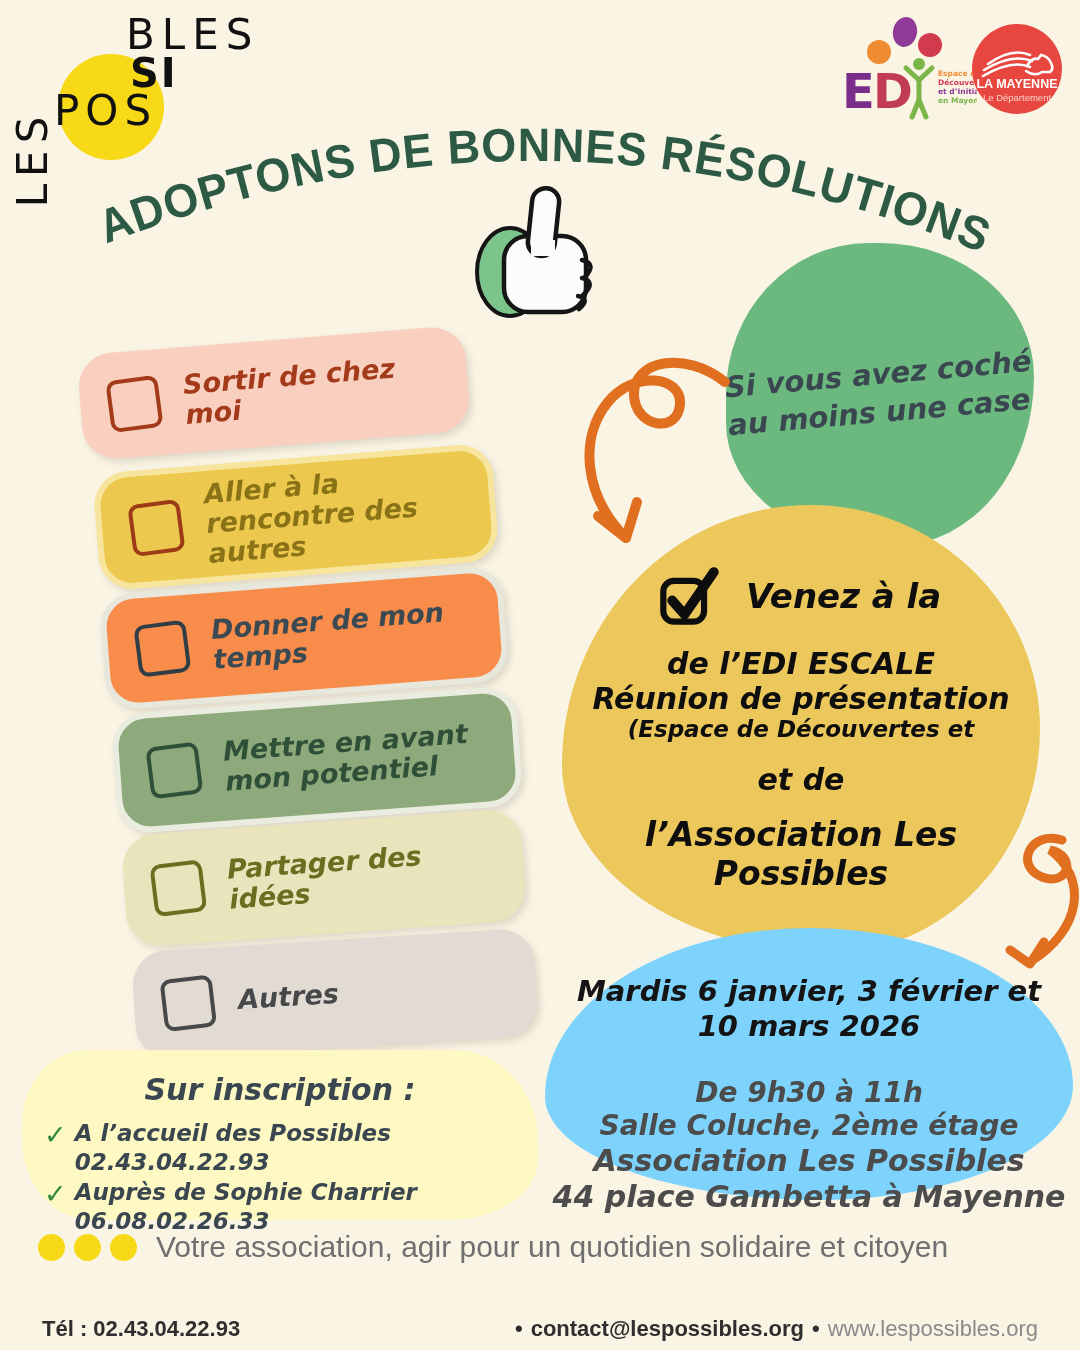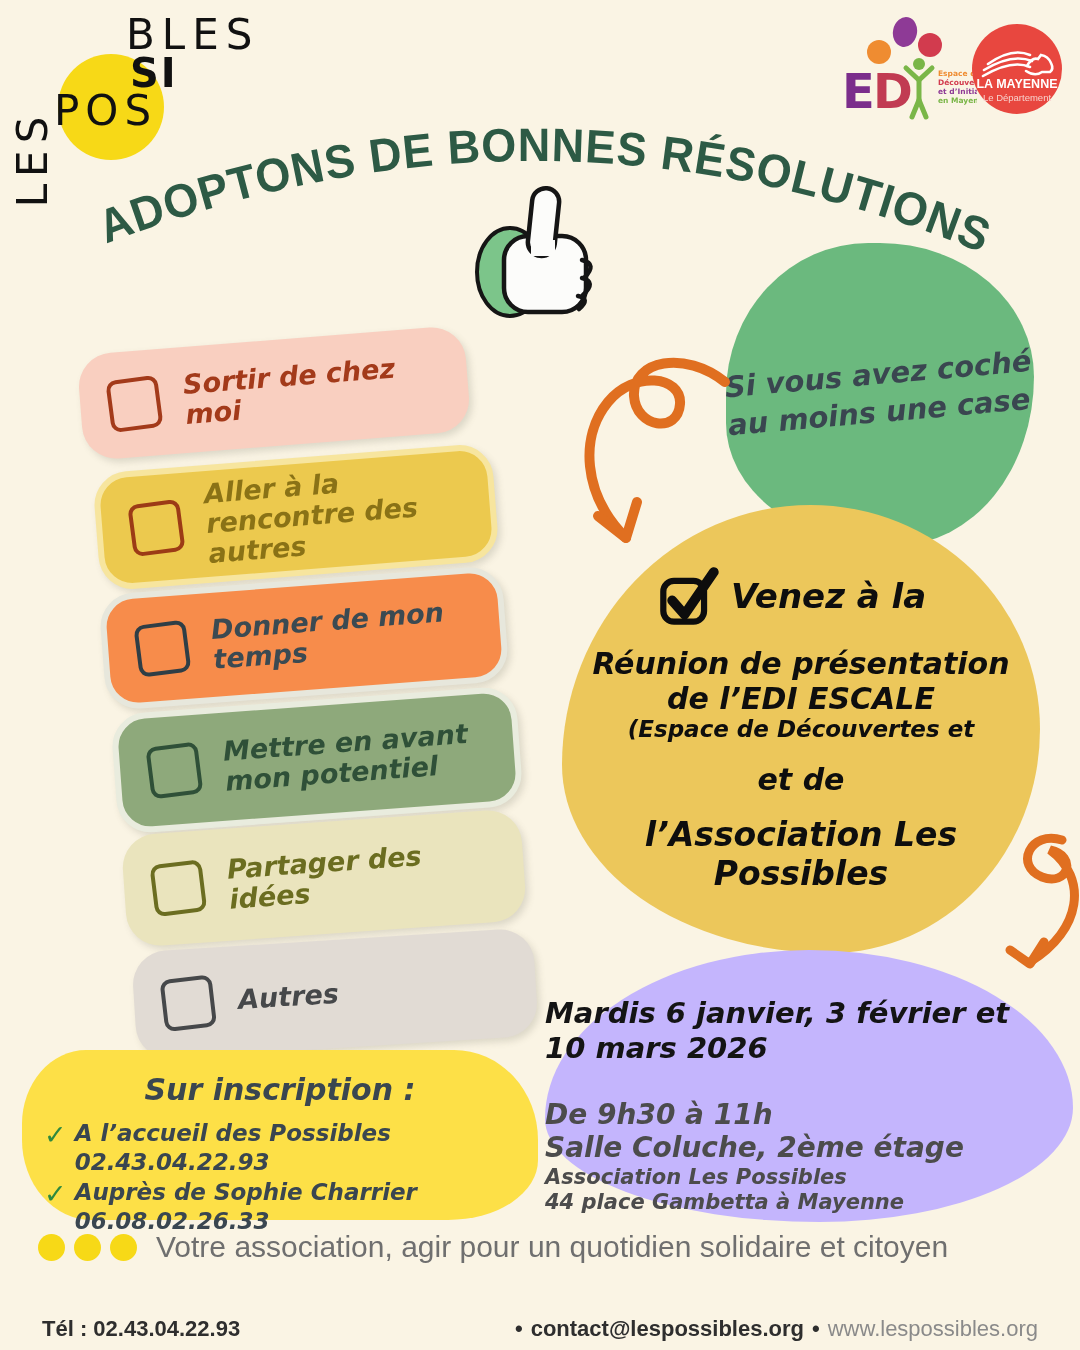--- a/index.html
+++ b/index.html
@@ -40,35 +40,35 @@
   
   .bubble-green{position:absolute;left:726px;top:243px;width:308px;height:302px;background:#6BB97E;
     border-radius:48% 52% 46% 54% / 52% 46% 58% 42%;display:flex;align-items:center;justify-content:center;}
   .bubble-green .txt{transform:rotate(-5deg);font-size:29px;font-weight:bold;font-style:italic;color:#3A4650;line-height:1.3;}
   
   .arrow1{position:absolute;left:560px;top:352px;}
   .arrow2{position:absolute;left:1000px;top:830px;}
   
   .blob-yellow{position:absolute;left:562px;top:505px;width:478px;height:448px;background:#ECC75B;
     border-radius:52% 48% 44% 56% / 58% 50% 50% 42%;color:#0E0E0E;}
-  .venez-row{position:absolute;left:96px;top:60px;display:flex;align-items:center;gap:11px;}
+  .venez-row{position:absolute;left:96px;top:60px;display:flex;align-items:center;gap:26px;}
   .venez-row .vlabel{font-size:34px;font-weight:bold;font-style:italic;}
   .invite-body{position:absolute;left:0;top:142px;width:100%;text-align:center;font-weight:bold;font-style:italic;}
   .invite-body .l{font-size:30px;line-height:1.15;}
   .invite-body .p{font-size:23px;line-height:1.2;}
   .invite-body .etde{font-size:30px;margin-top:18px;}
   .invite-body .org{font-size:33px;margin-top:18px;}
   
-  .blob-orange{position:absolute;left:545px;top:950px;width:528px;height:272px;background:#c4b5fd;
-    border-radius:50% 50% 48% 52% / 62% 58% 42% 38%;text-align:left;font-weight:bold;font-style:italic;}
+  .blob-orange{position:absolute;left:545px;top:928px;width:528px;height:272px;background:#7dd3fc;
+    border-radius:50% 50% 48% 52% / 62% 58% 42% 38%;text-align:center;font-weight:bold;font-style:italic;}
   .blob-orange .dates{margin-top:46px;font-size:29px;color:#141414;line-height:1.2;}
   .blob-orange .details{margin-top:32px;font-size:28px;color:#4C4C4C;line-height:1.2;}
-  .blob-orange .details .sm{font-size:21px;}
-  
-  .blob-reg{position:absolute;left:22px;top:1050px;width:516px;height:170px;background:#fde047;
+  .blob-orange .details .sm{font-size:30px;}
+  
+  .blob-reg{position:absolute;left:22px;top:1050px;width:516px;height:170px;background:#fef9c3;
     border-radius:64px 84px 90px 70px / 74px 90px 60px 80px;color:#3A4650;}
   .reg-title{text-align:center;margin-top:22px;font-size:30px;font-weight:bold;font-style:italic;}
   .reg-items{margin-top:12px;padding-left:22px;}
   .reg-item{display:flex;align-items:flex-start;gap:8px;font-size:23px;font-weight:bold;font-style:italic;line-height:1.28;}
   .tick{color:#2F8A3E;font-size:27px;font-weight:bold;font-style:normal;line-height:1;transform:translateY(2px);}
   
   .footer-tagline-row{position:absolute;left:38px;top:1230px;display:flex;align-items:center;text-align:right;}
   .dot{width:27px;height:27px;border-radius:50%;background:#F7D917;display:inline-block;margin-right:9px;}
   .tagline{margin-left:10px;font-size:30px;color:#6F6F6F;font-family:"Liberation Sans", sans-serif;}
   .footer-addr{position:absolute;left:42px;top:1278px;font-size:22px;color:#6F6F6F;letter-spacing:1px;font-family:"Liberation Sans", sans-serif;}
@@ -176,22 +176,22 @@
 
   <div class="blob-yellow">
     <div class="venez-row">
       <svg width="62" height="62" viewBox="0 0 70 66">
         <rect x="6" y="16" width="46" height="46" rx="12" fill="none" stroke="#0D0D0D" stroke-width="7"></rect>
         <path d="M16 38 L30 54 L63 6" fill="none" stroke="#0D0D0D" stroke-width="11" stroke-linecap="round" stroke-linejoin="round"></path>
       </svg>
       <span class="vlabel">Venez à la</span>
     </div>
     <div class="invite-body">
+      <div class="l">de l’EDI ESCALE</div>
       <div class="l">Réunion de présentation</div>
-      <div class="l">de l’EDI ESCALE</div>
       <div class="p">(Espace de Découvertes et</div>
       <div class="etde">et de</div>
       <div class="org">l’Association Les Possibles</div>
     </div>
   </div>
 
   <svg class="arrow2" width="80" height="165" viewBox="0 0 80 165">
     <path d="M 62 10 C 30 0 14 36 42 47 C 68 57 78 26 50 20 C 88 48 82 100 30 132" fill="none" stroke="#E06F20" stroke-width="9" stroke-linecap="round"></path>
     <path d="M 10 120 L 30 134 L 44 112" fill="none" stroke="#E06F20" stroke-width="9" stroke-linecap="round" stroke-linejoin="round"></path>
   </svg>

